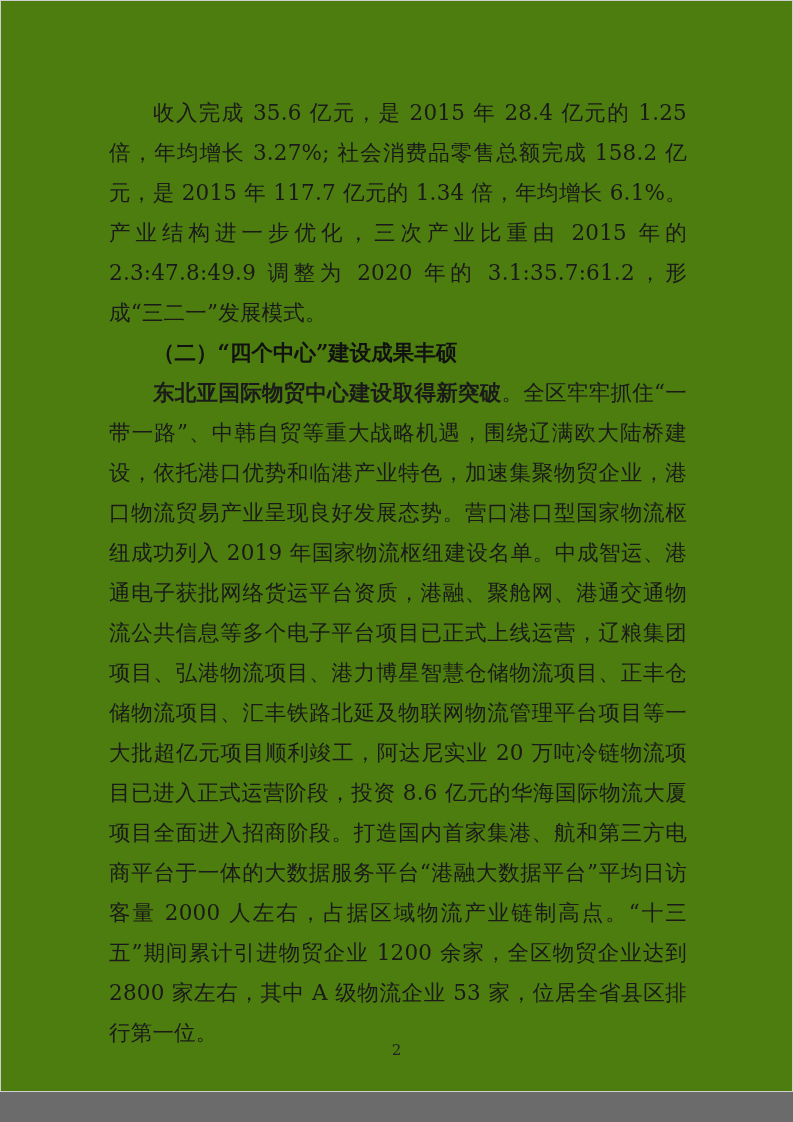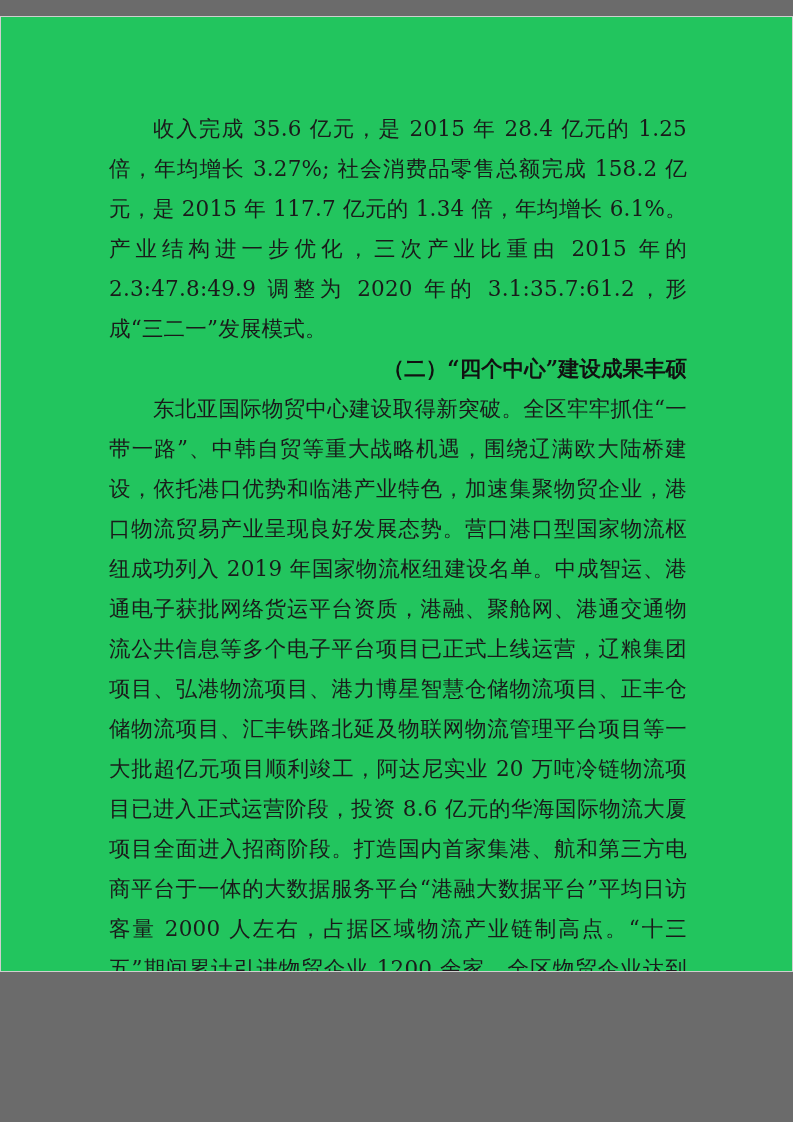--- a/index.html
+++ b/index.html
@@ -2,24 +2,24 @@
 <html><head>
 <meta charset="utf-8">
 <style>
   html, body {
     margin: 0;
     padding: 0;
     background: #6b6b6b;
   }
   .page {
     width: 793px;
-    height: 956px;
-    background: #22c55e;
+    height: 1092px;
+    background: #4d7c0f;
     position: relative;
-    margin: 16px auto;
+    margin: 0 auto;
     box-sizing: border-box;
     overflow: hidden;
     border: 1px solid #cfcfcf;
   }
   .content {
     position: absolute;
     left: 108px;
     top: 92px;
     width: 578px;
   }
@@ -37,24 +37,23 @@
     text-indent: 2.05em;
   }
   .heading {
     font-family: "DejaVu Serif", "Liberation Serif", serif;
     font-size: 21.5px;
     line-height: 40px;
     font-weight: bold;
     color: #111111;
     text-indent: 2.05em;
     margin: 0;
-    text-align: right;
   }
   .lead {
-    font-weight: normal;
+    font-weight: bold;
   }
   .page-number {
     position: absolute;
     left: 0;
     right: 0;
     top: 1040px;
     text-align: center;
     font-family: "DejaVu Serif", "Liberation Serif", serif;
     font-size: 15px;
     color: #222222;

